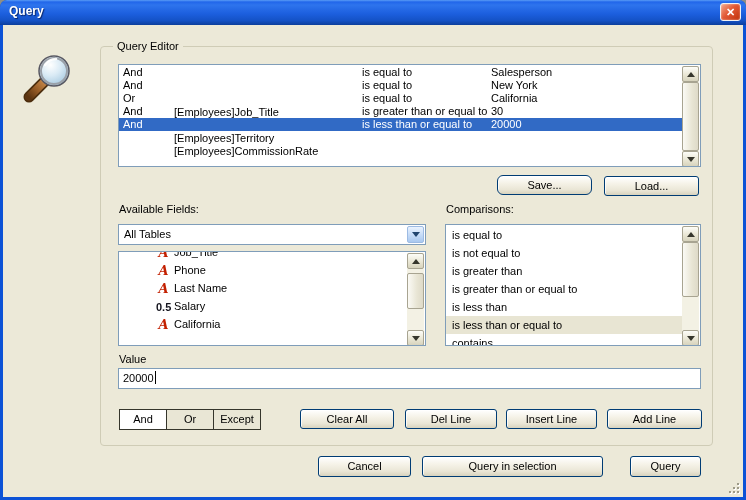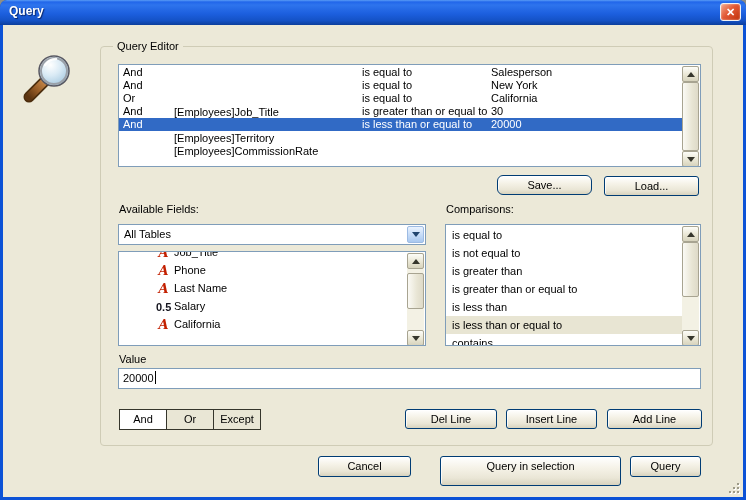--- a/index.html
+++ b/index.html
@@ -75,21 +75,21 @@
   .xpbtn{position:absolute;height:20px;border:1px solid #003C74;border-radius:3px;text-align:center;line-height:18px;
          background:linear-gradient(180deg,#FFFFFF 0%,#F5F2E7 40%,#EAE6D6 75%,#D8D3BE 100%);
          box-shadow:inset 1px 1px 0 rgba(255,255,255,0.75);cursor:default;}
   #btn-save{left:494px;top:150px;width:95px;border-radius:6px;}
   #btn-load{left:601px;top:151px;width:95px;}
   #btn-clear{left:297px;top:384px;width:94px;}
   #btn-del{left:402px;top:384px;width:92px;}
   #btn-insert{left:503px;top:384px;width:91px;}
   #btn-add{left:604px;top:384px;width:95px;}
   #btn-cancel{left:315px;top:431px;width:93px;height:21px;line-height:19px;}
-  #btn-qis{left:437px;top:431px;width:181px;height:30px;line-height:19px;}
+  #btn-qis{left:419px;top:431px;width:181px;height:21px;line-height:19px;}
   #btn-query{left:627px;top:431px;width:71px;height:21px;line-height:19px;}
 
   .conj-group{position:absolute;left:116px;top:384px;height:21px;display:flex;border:1px solid #35352B;background:#35352B;gap:1px;}
   .conj-btn{width:46px;height:19px;line-height:19px;text-align:center;background:#E9E6D5;}
   .conj-btn.selected{background:#FFFFFF;}
 
   .grip{position:absolute;right:1px;bottom:1px;}
 </style>
 </head>
 <body>
@@ -225,20 +225,21 @@
     <div class="value-input">
       <span>20000</span><span class="caret"></span>
     </div>
 
     <div class="conj-group">
         <div class="conj-btn selected">And</div>
         <div class="conj-btn">Or</div>
         <div class="conj-btn">Except</div>
       </div>
 
+    <div class="xpbtn" id="btn-clear">Clear All</div>
     <div class="xpbtn" id="btn-del">Del Line</div>
     <div class="xpbtn" id="btn-insert">Insert Line</div>
     <div class="xpbtn" id="btn-add">Add Line</div>
 
     <div class="xpbtn" id="btn-cancel">Cancel</div>
     <div class="xpbtn" id="btn-qis">Query in selection</div>
     <div class="xpbtn" id="btn-query">Query</div>
 
     <svg class="grip" width="14" height="14">
       <g fill="#FFFFFF">

